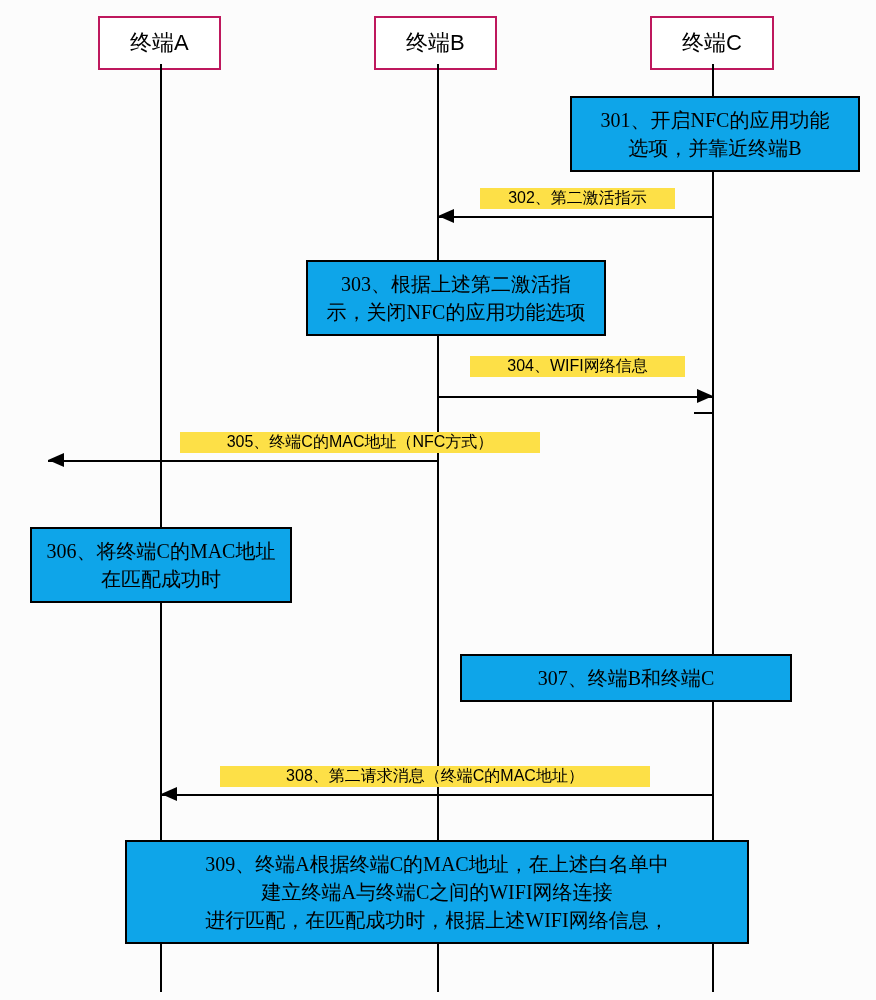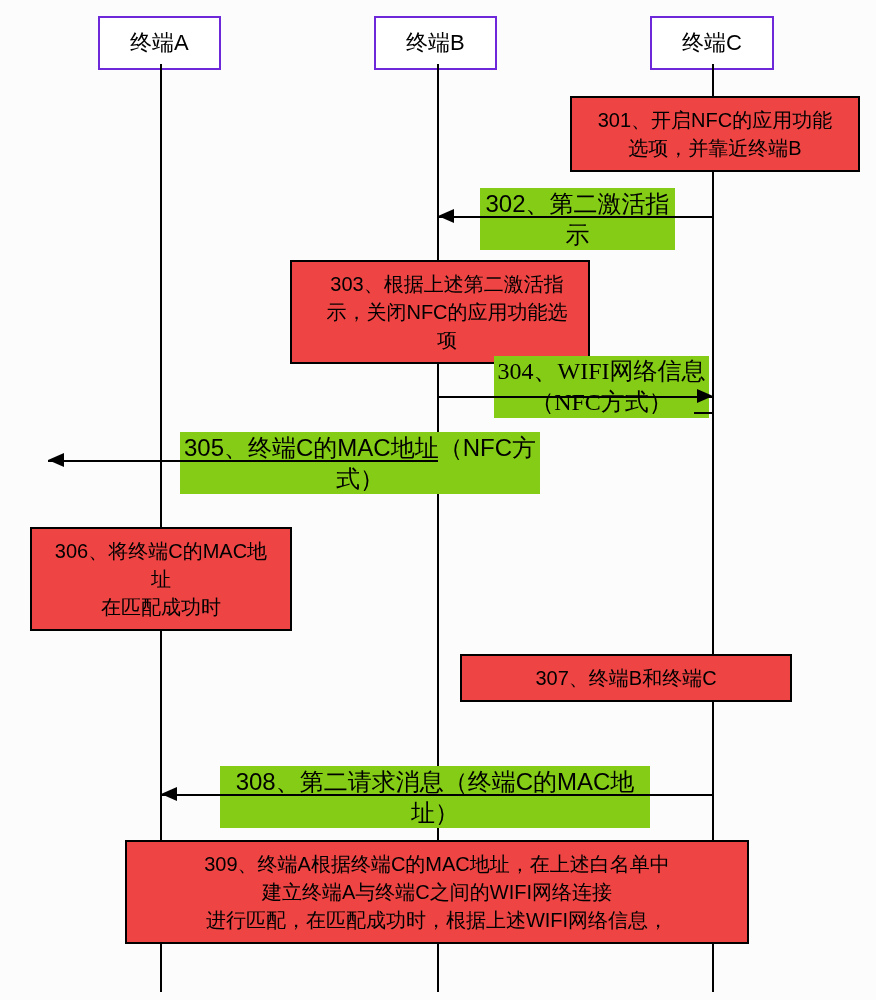--- a/index.html
+++ b/index.html
@@ -6,42 +6,43 @@
     body {
       font-family: "SimSun", "Microsoft YaHei", sans-serif;
       background: #fcfcfc;
       width: 876px;
       height: 1000px;
       position: relative;
       color: #000;
     }
     .participant-header {
       position: absolute;
-      border: 2px solid #6d28d9;
+      border: 2px solid #be185d;
       padding: 10px 30px;
       background: #fff;
       font-size: 22px;
       text-align: center;
       top: 16px;
     }
     .lifeline {
       position: absolute;
       width: 2px;
       background: #000;
       top: 64px;
       bottom: 8px;
     }
     .box {
       position: absolute;
       border: 2px solid #000;
-      background: #ef4444;
+      background: #0ea5e9;
       padding: 8px 14px;
       font-size: 20px;
       text-align: center;
       line-height: 1.4;
+      font-family: Liberation Serif, serif;
     }
     .arrow-line {
       position: absolute;
       height: 2px;
       background: #000;
     }
     .arrow-head {
       position: absolute;
       width: 0; height: 0;
     }
@@ -50,24 +51,24 @@
       border-bottom: 7px solid transparent;
       border-left: 16px solid #000;
     }
     .arrow-head.left {
       border-top: 7px solid transparent;
       border-bottom: 7px solid transparent;
       border-right: 16px solid #000;
     }
     .msg-label {
       position: absolute;
-      font-size: 24px;
+      font-size: 16px;
       text-align: center;
       line-height: 1.3;
-      background: #84cc16;
+      background: #fde047;
     }
     
     #p1 { left: 98px; }
     #p2 { left: 374px; }
     #p3 { left: 650px; }
     #l1 { left: 160px; }
     #l2 { left: 437px; }
     #l3 { left: 712px; }
   </style>
 </head>
@@ -83,28 +84,27 @@
 
 <div class="box" style="top:96px; left:570px; width:290px;">
   <div>301、开启NFC的应用功能</div>
   <div>选项，并靠近终端B</div>
 </div>
 
 <div class="msg-label" style="top:188px; left:480px; width:195px;">302、第二激活指示</div>
 <div class="arrow-line" style="top:216px; left:438px; width:275px;"></div>
 <div class="arrow-head left" style="top:209px; left:438px;"></div>
 
-<div class="box" style="top:260px; left:290px; width:300px;padding-left:28px;">
+<div class="box" style="top:260px; left:306px; width:300px;">
   <div>303、根据上述第二激活指</div>
   <div>示，关闭NFC的应用功能选项</div>
 </div>
 
-<div class="msg-label" style="top:356px; left:494px; width:215px;font-family:Liberation Serif, serif;">
+<div class="msg-label" style="top:356px; left:470px; width:215px;">
   <div>304、WIFI网络信息</div>
-  <div>（NFC方式）</div>
 </div>
 <div class="arrow-line" style="top:396px; left:438px; width:275px;"></div>
 <div class="arrow-head right" style="top:389px; left:697px;"></div>
 <div class="arrow-line" style="top:412px; left:694px; width:20px; height:2px;"></div>
 
 <div class="msg-label" style="top:432px; left:180px; width:360px;">305、终端C的MAC地址（NFC方式）</div>
 <div class="arrow-line" style="top:460px; left:48px; width:390px;"></div>
 <div class="arrow-head left" style="top:453px; left:48px;"></div>
 
 <div class="box" style="top:527px; left:30px; width:262px;">

